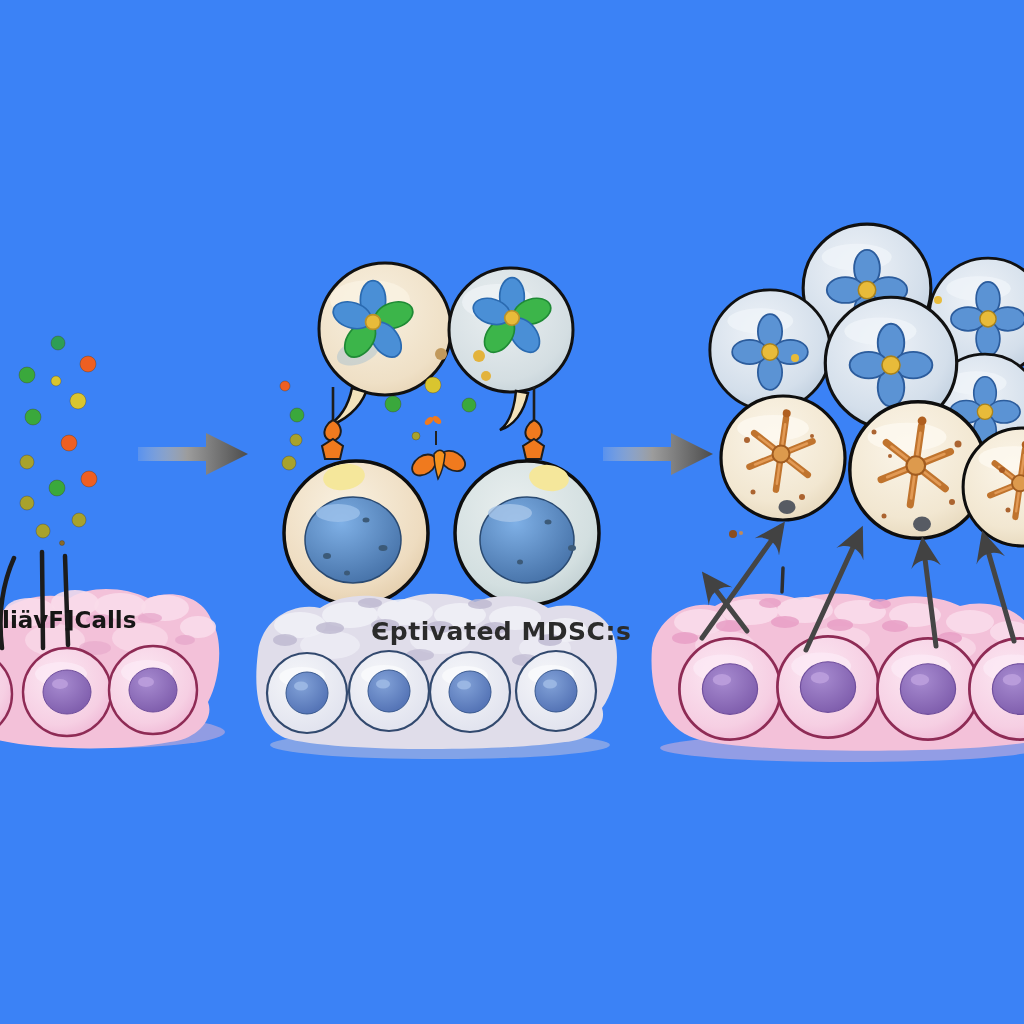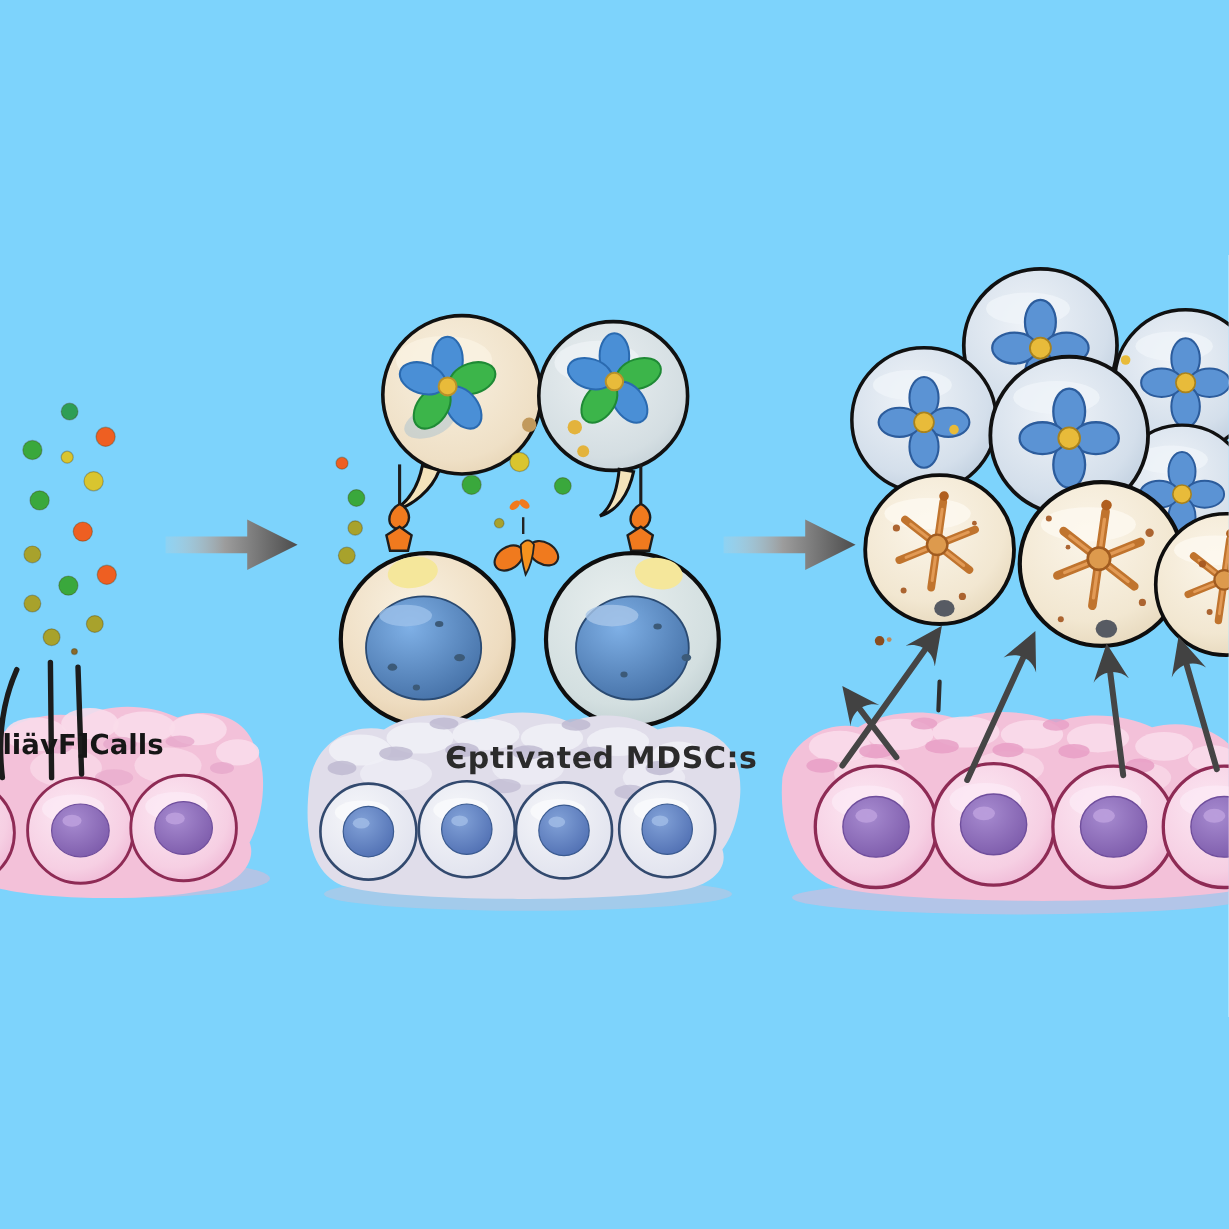--- a/index.html
+++ b/index.html
@@ -1,16 +1,16 @@
 <!DOCTYPE html>
 <html><head>
 <meta charset="utf-8">
 <style>
   html,body{margin:0;padding:0;background:#ffffff;}
-  .stage{width:1024px;height:1024px;position:relative;background:#7dd3fc;overflow:hidden;}
+  .stage{width:1024px;height:1024px;position:relative;background:#3b82f6;overflow:hidden;}
   svg{display:block;}
   .dot{stroke:rgba(70,45,0,.30);stroke-width:1;}
   .label-left{font:700 23px "DejaVu Sans",sans-serif;fill:#161616;}
   .label-mid{font:600 25px "DejaVu Sans",sans-serif;fill:#2b2b2b;letter-spacing:.5px;}
   .rec-arrow{stroke:#454545;stroke-width:5;stroke-linecap:round;fill:none;}
 </style>
 </head>
 <body>
 
 <div class="stage">

